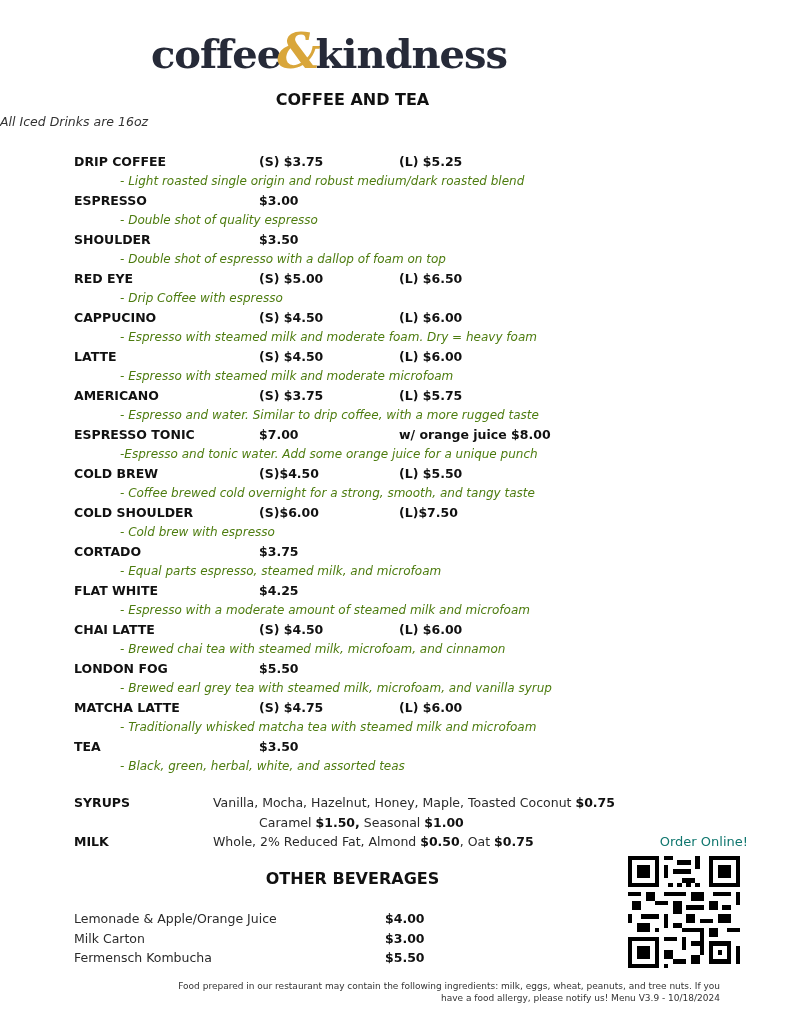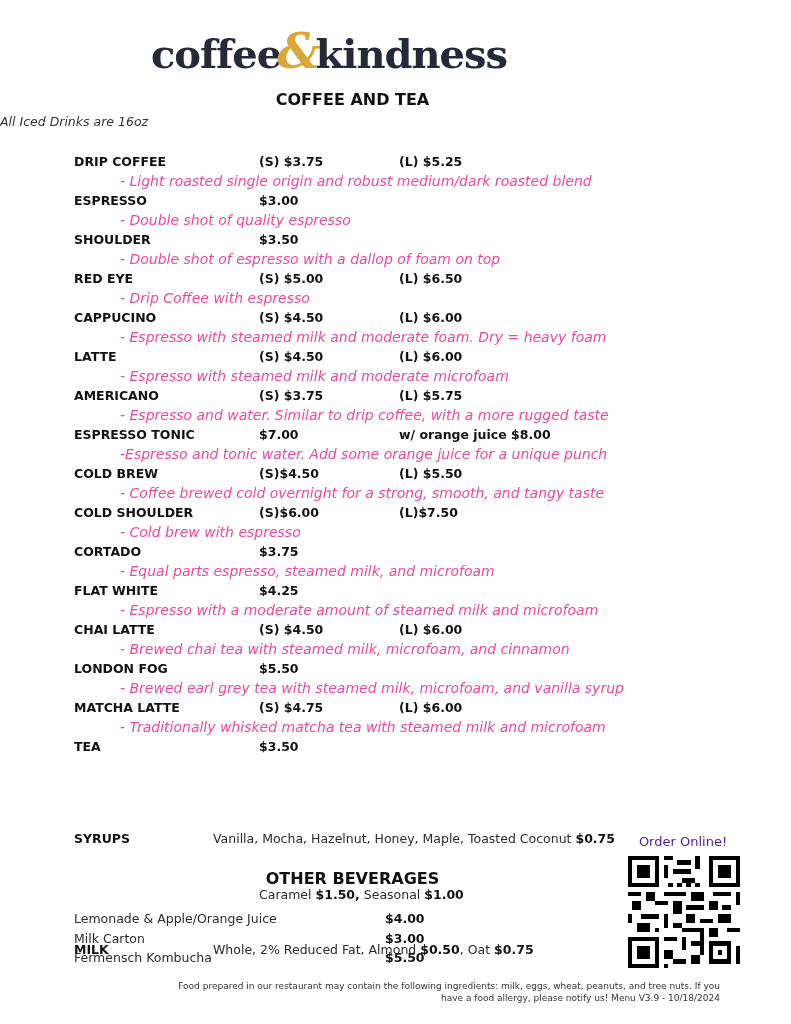--- a/index.html
+++ b/index.html
@@ -7,32 +7,32 @@
   .logo { position: absolute; top: 26px; left: 0; width: 658px; text-align: center; font-family: "DejaVu Serif", serif; font-weight: bold; font-size: 40px; letter-spacing: -1px; color: #262a38; line-height: 50px; }
   .logo .amp { color: #d9a63a; font-style: italic; font-size: 48px; margin: 0 -4px; }
   .section-title { position: absolute; left: 0; width: 705px; text-align: center; font-weight: bold; font-size: 16px; color: #111; }
   .subtitle { position: absolute; left: 0; width: 791px; text-align: left; font-style: italic; font-size: 12.5px; color: #333; }
   .menu { position: absolute; top: 152px; left: 74px; width: 680px; }
   .item-row { height: 19.5px; position: relative; font-size: 12.5px; font-weight: bold; color: #111; }
   .item-row span { position: absolute; top: 2px; white-space: nowrap; }
   .item-name { left: 0; }
   .price1 { left: 185px; }
   .price2 { left: 325px; }
-  .desc { height: 19.5px; font-size: 14px; font-style: italic; color: #ec4899; padding-left: 46px; line-height: 19.5px; white-space: nowrap; }
+  .desc { height: 19.5px; font-size: 12px; font-style: italic; color: #4d7c0f; padding-left: 46px; line-height: 19.5px; white-space: nowrap; }
   .extras { position: absolute; top: 793px; left: 74px; width: 600px; font-size: 12.5px; }
-  .extra-row { position: relative; height: 19.5px; margin-top: 36px; }
+  .extra-row { position: relative; height: 19.5px; }
   .extra-label { position: absolute; left: 0; top: 2px; font-weight: bold; color: #111; }
   .extra-text { position: absolute; left: 139px; top: 2px; white-space: nowrap; color: #2a2a2a; }
   .extra-text2 { position: absolute; left: 185px; top: 2px; white-space: nowrap; color: #2a2a2a; }
   .b { font-weight: bold; color: #111; }
   .other { position: absolute; top: 909px; left: 74px; width: 360px; font-size: 12.5px; color: #2a2a2a; }
   .other-row { position: relative; height: 19.5px; }
   .other-name { position: absolute; left: 0; top: 2px; white-space: nowrap; }
   .other-price { position: absolute; left: 279px; top: 2px; font-weight: bold; color: #111; margin-left: 32px; }
-  .order { position: absolute; top: 834px; left: 618px; width: 130px; text-align: center; font-size: 13px; color: #4c1d95; }
+  .order { position: absolute; top: 834px; left: 618px; width: 130px; text-align: right; font-size: 13px; color: #0f766e; }
   .qr { position: absolute; top: 856px; left: 628px; width: 112px; height: 112px; }
   .footer { position: absolute; top: 980px; left: 70px; width: 650px; text-align: right; font-size: 9px; color: #333; line-height: 12px; }
 </style>
 </head>
 <body>
 
 <div class="logo">
   <span>coffee</span><span class="amp">&amp;</span><span>kindness</span>
 </div>
 
@@ -128,20 +128,21 @@
       <span class="item-name">MATCHA LATTE</span>
       <span class="price1">(S) $4.75</span>
       <span class="price2">(L) $6.00</span>
     </div>
     <div class="desc">- Traditionally whisked matcha tea with steamed milk and microfoam</div>
     <div class="item-row">
       <span class="item-name">TEA</span>
       <span class="price1">$3.50</span>
       <span class="price2"></span>
     </div>
+    <div class="desc">- Black, green, herbal, white, and assorted teas</div>
   </div>
 
 <div class="extras">
   <div class="extra-row">
     <span class="extra-label">SYRUPS</span>
     <span class="extra-text"><span>Vanilla, Mocha, Hazelnut, Honey, Maple, Toasted Coconut </span><span class="b">$0.75</span></span>
   </div>
   <div class="extra-row">
     <span class="extra-text2"><span>Caramel </span><span class="b">$1.50,</span><span> Seasonal </span><span class="b">$1.00</span></span>
   </div>

